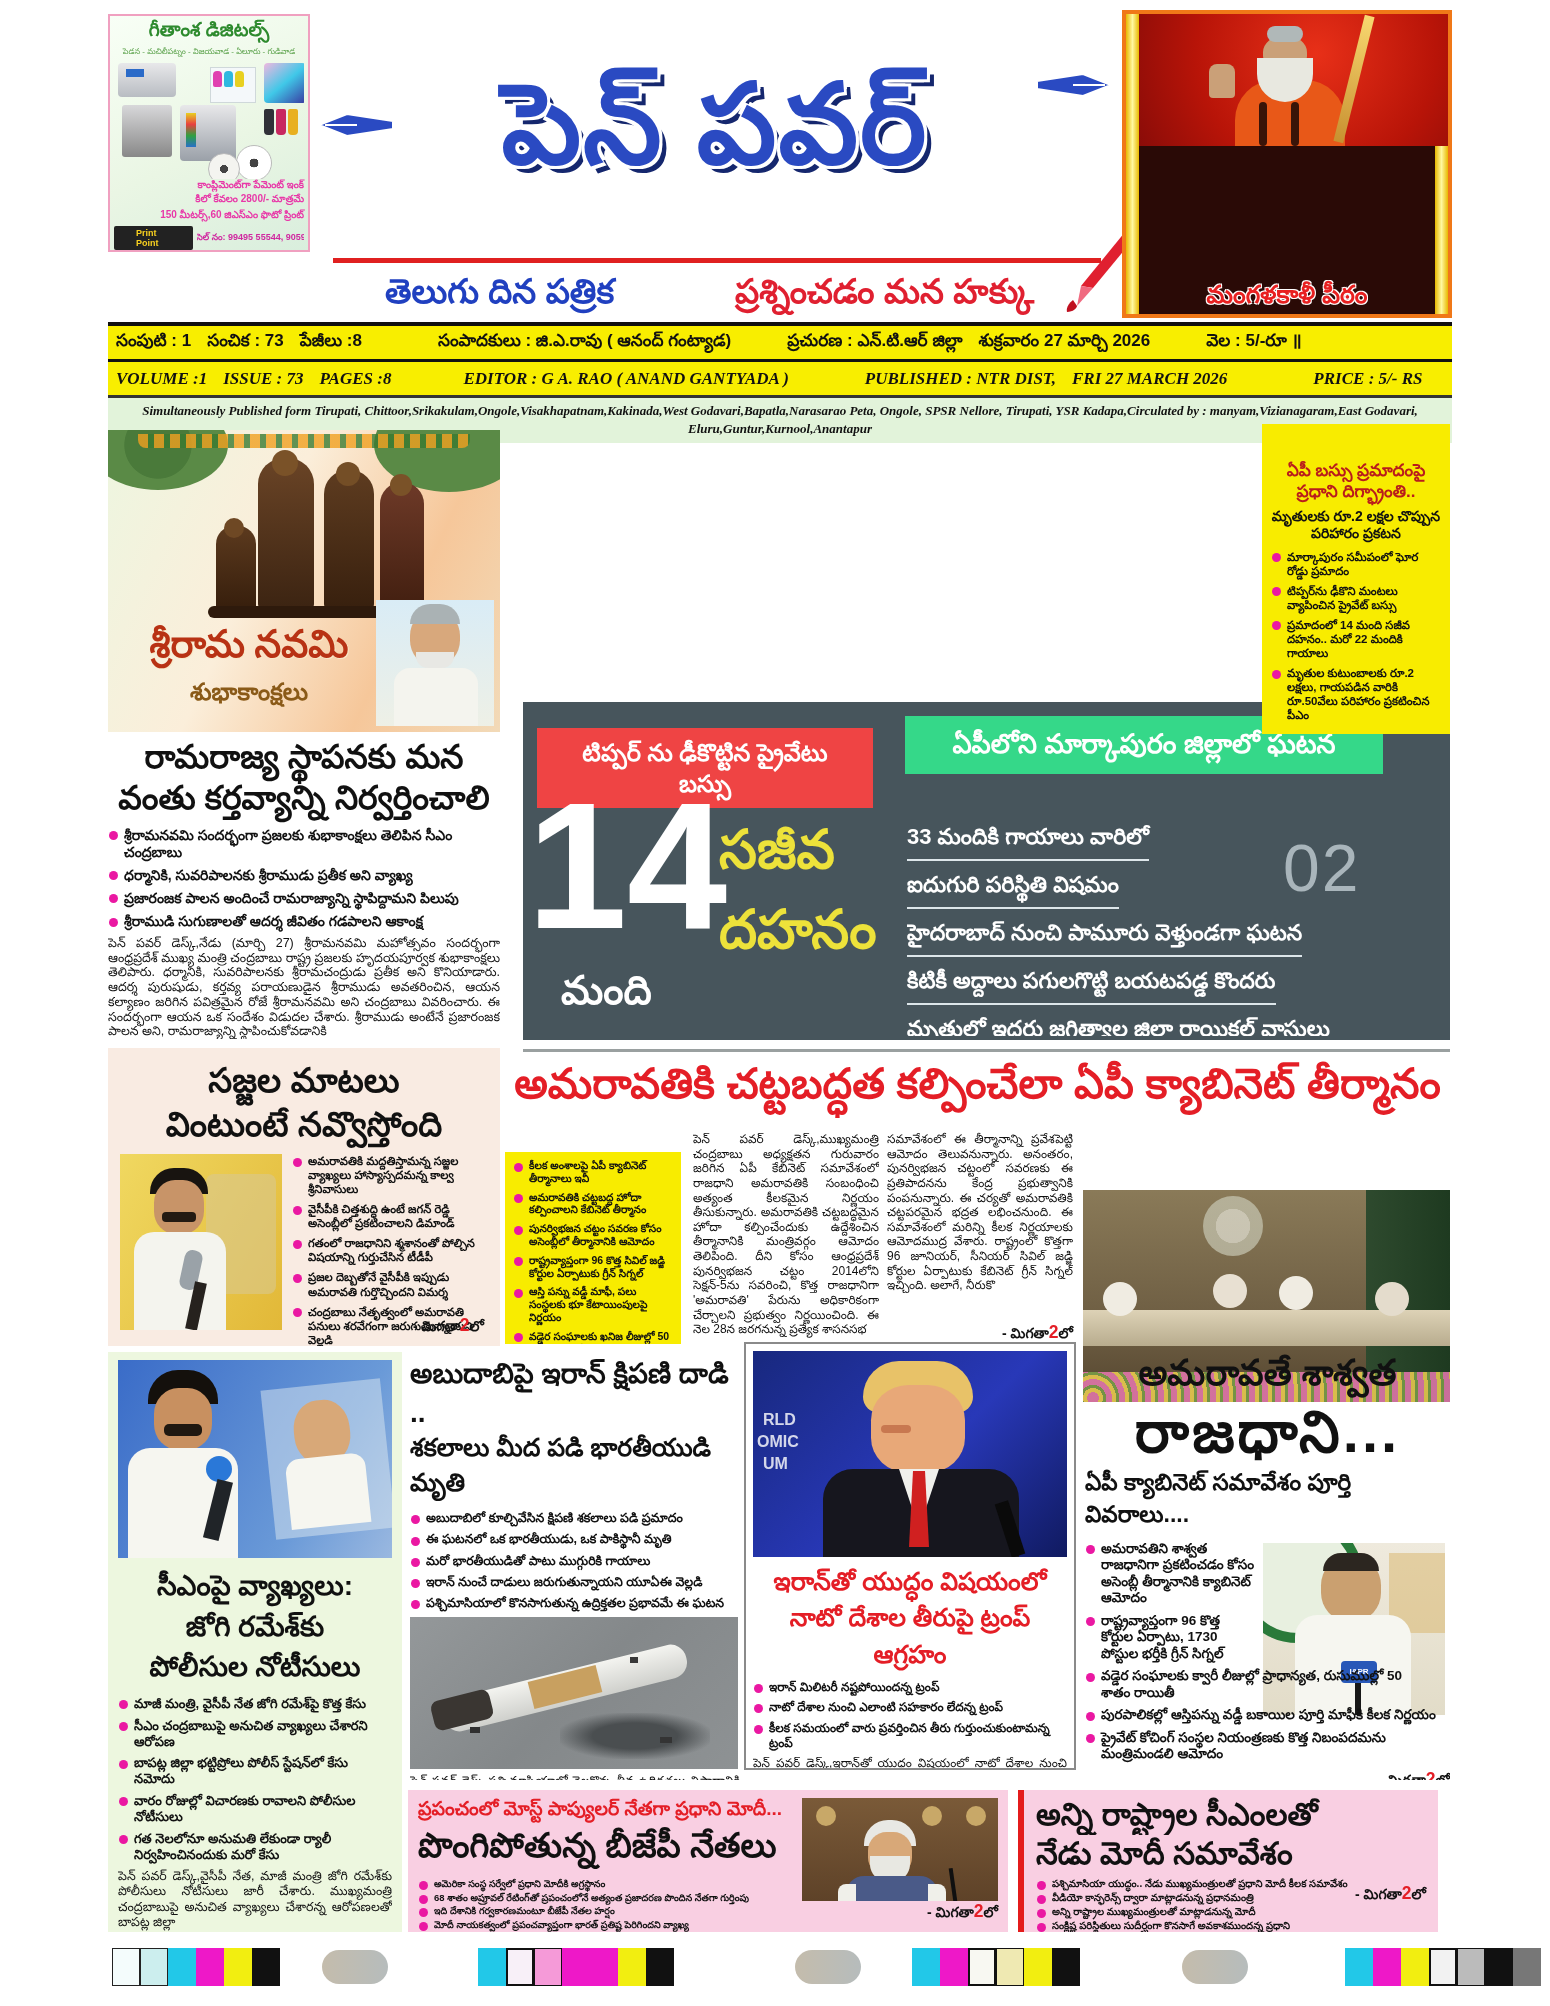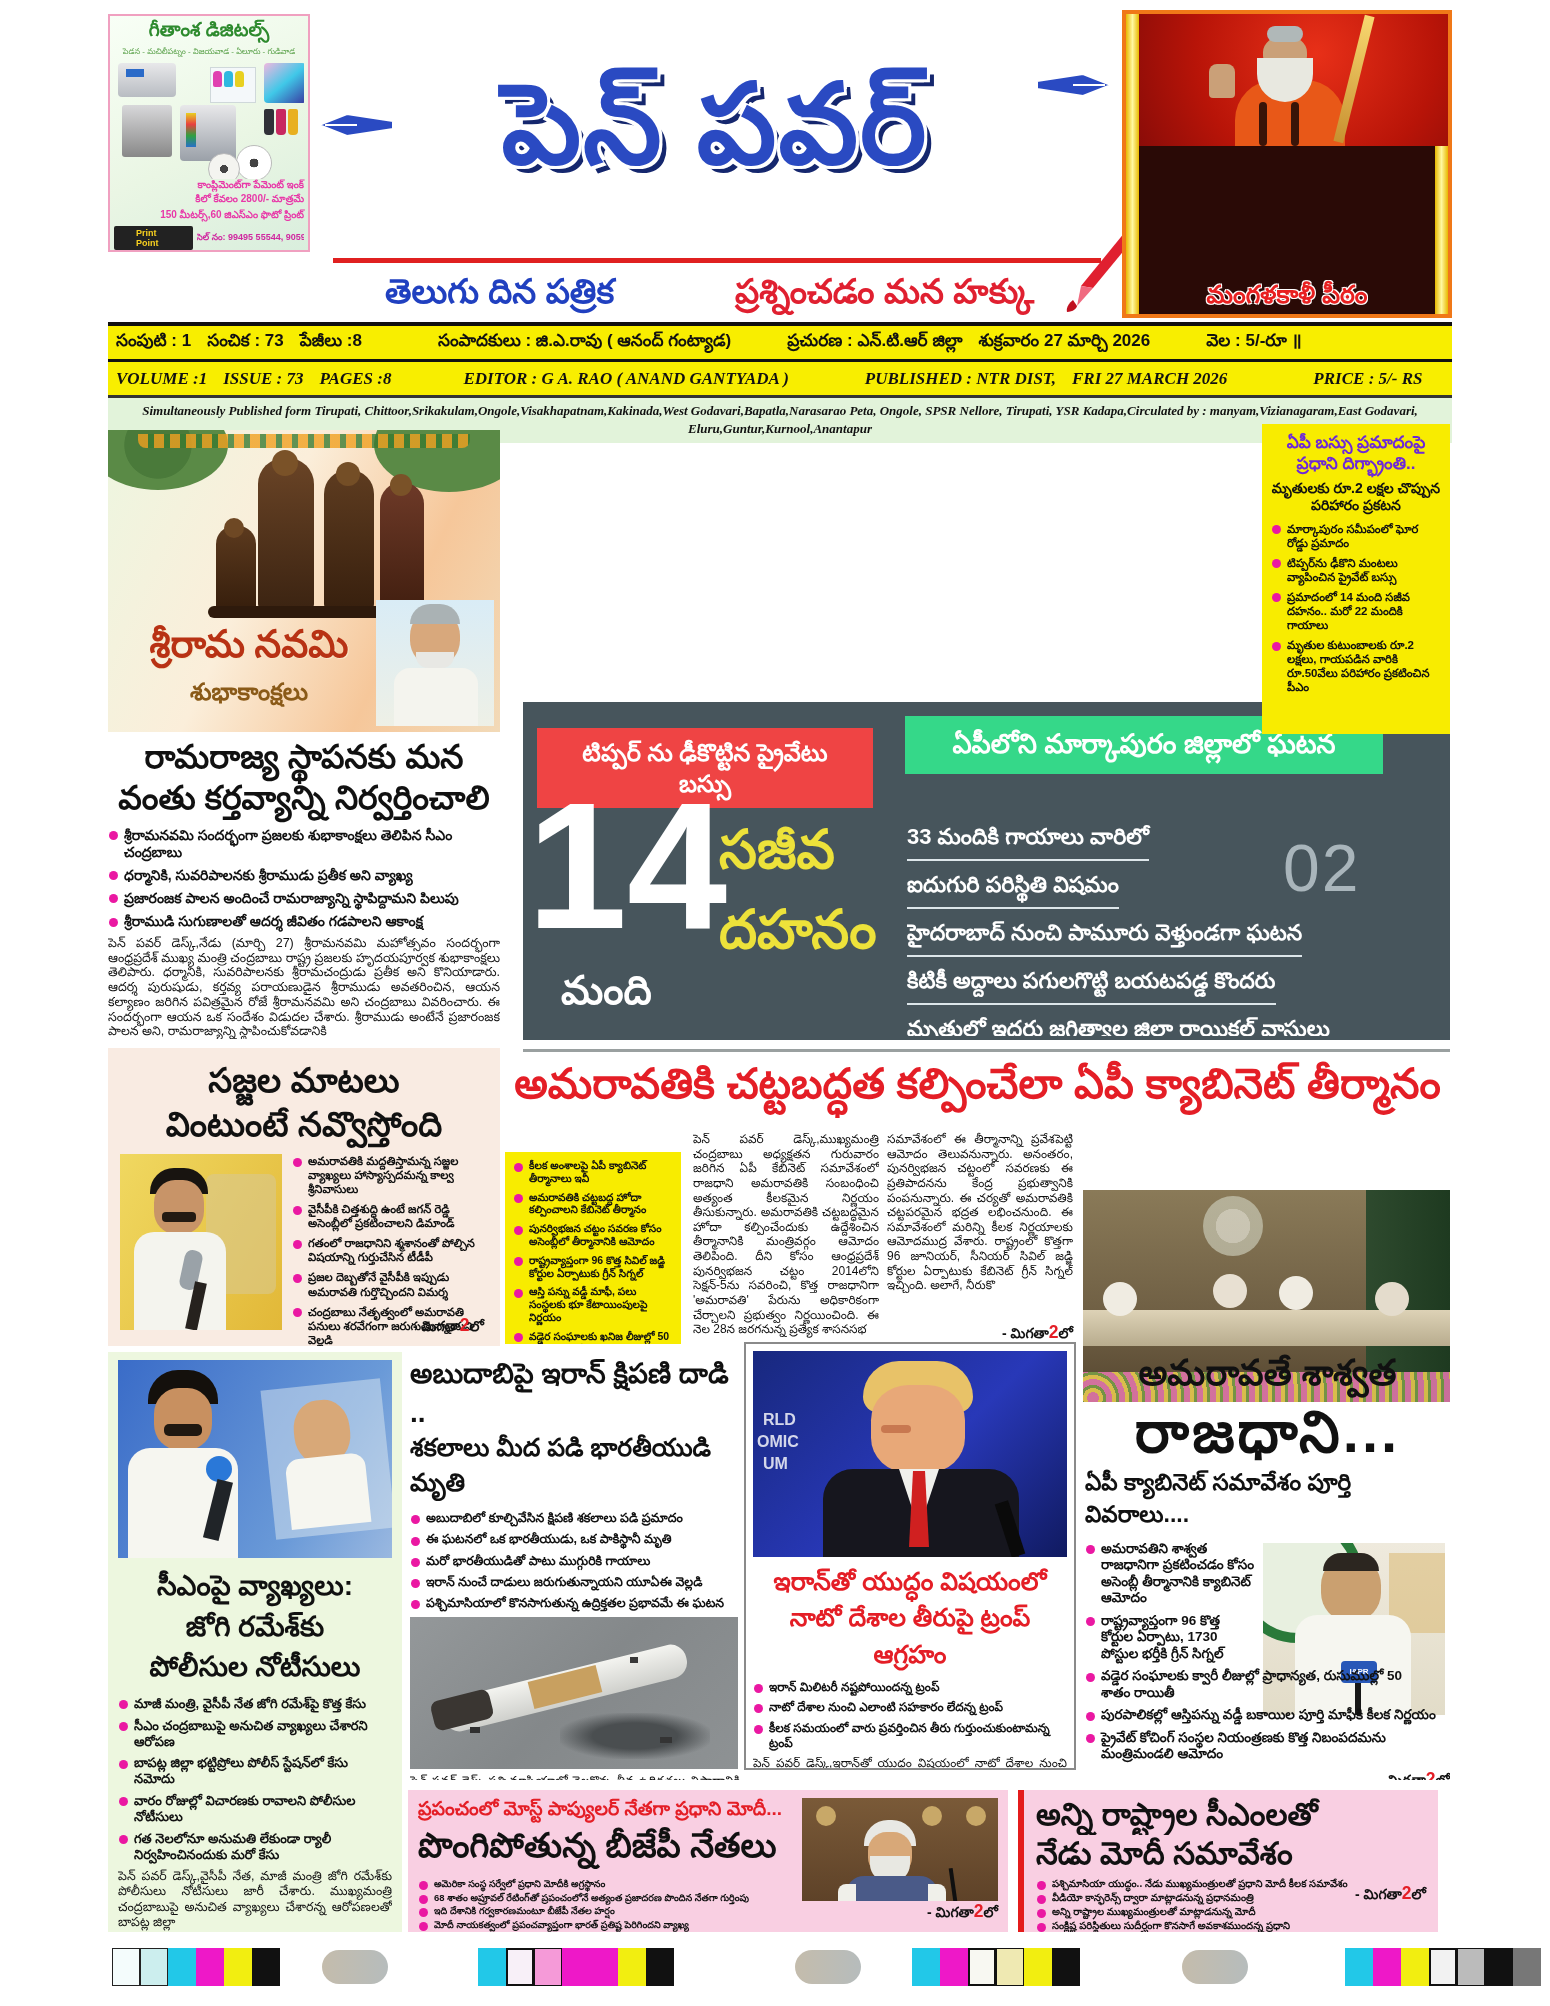--- a/index.html
+++ b/index.html
@@ -195,21 +195,21 @@
     <div style="left:330px;top:120px;width:70px;height:50px;background:#141210;border-radius:6px;"></div>
 
     <div style="left:520px;top:60px;width:190px;height:150px;background:linear-gradient(115deg,#9a5a28,#6e3c18 70%);border-radius:12px;transform:rotate(8deg);"></div>
     <div style="left:540px;top:76px;width:150px;height:40px;background:#b87838;border-radius:8px;transform:rotate(8deg);"></div>
     <div style="left:528px;top:196px;width:34px;height:34px;background:#1a1a1a;border-radius:50%;"></div>
     <div style="left:648px;top:206px;width:34px;height:34px;background:#1a1a1a;border-radius:50%;"></div>
     <div style="left:420px;top:190px;width:120px;height:30px;background:#888;opacity:.5;transform:rotate(-4deg);"></div>
   </div>
 
   <div class="abs clip" style="left:1262px;top:424px;width:188px;height:310px;background:#f8ec00;padding:8px 9px;box-sizing:border-box;z-index:3;">
-    <div class="ctr b" style="color:#6d28d9;font-size:17px;line-height:1.25;">ఏపీ బస్సు ప్రమాదంపై ప్రధాని దిగ్భ్రాంతి..</div>
+    <div class="ctr b" style="color:#b91c1c;font-size:17px;line-height:1.25;margin-top:28px;">ఏపీ బస్సు ప్రమాదంపై ప్రధాని దిగ్భ్రాంతి..</div>
     <div class="ctr b" style="font-size:14px;line-height:1.25;margin-top:5px;">మృతులకు రూ.2 లక్షల చొప్పున పరిహారం ప్రకటన</div>
     <ul class="blt" style="font-size:11.5px;margin-top:7px;">
       <li>మార్కాపురం సమీపంలో ఘోర రోడ్డు ప్రమాదం</li>
       <li>టిప్పర్‌ను ఢీకొని మంటలు వ్యాపించిన ప్రైవేట్ బస్సు</li>
       <li>ప్రమాదంలో 14 మంది సజీవ దహనం.. మరో 22 మందికి గాయాలు</li>
       <li>మృతుల కుటుంబాలకు రూ.2 లక్షలు, గాయపడిన వారికి రూ.50వేలు పరిహారం ప్రకటించిన పీఎం</li>
     </ul>
   </div>
 
   <div class="abs" style="left:523px;top:702px;width:927px;height:338px;background:#47555c;">

